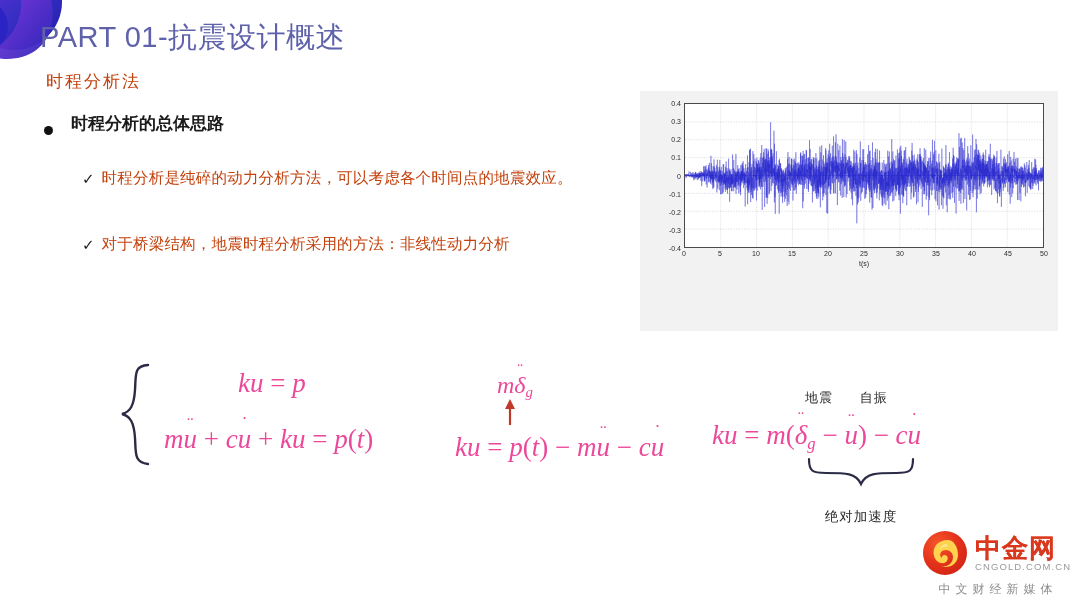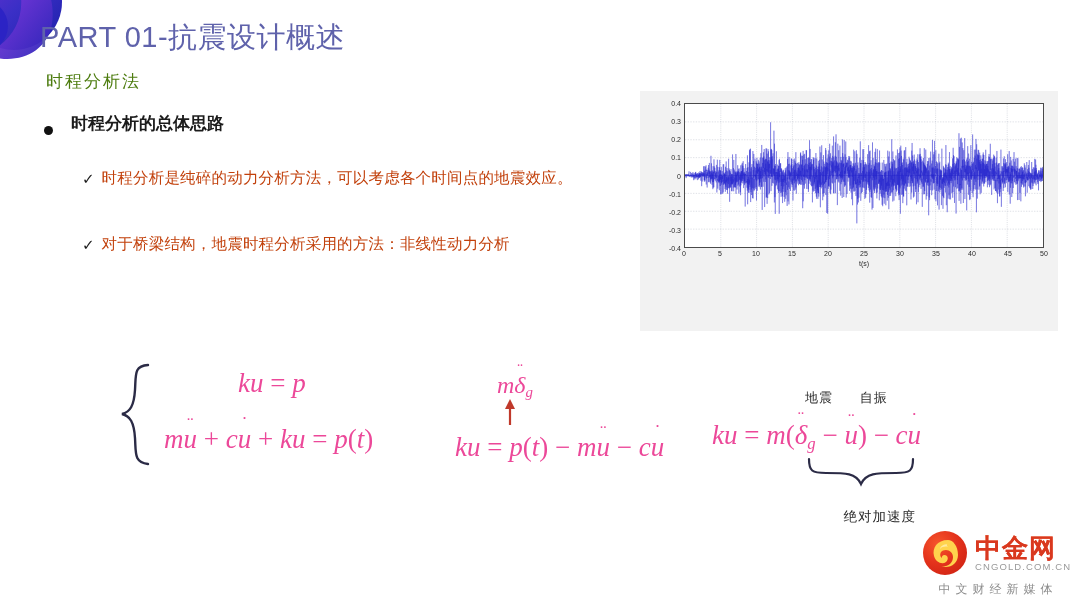--- a/index.html
+++ b/index.html
@@ -17,21 +17,21 @@
 
   
   .title{
     position:absolute;left:40px;top:18px;
     font-size:29px;letter-spacing:.5px;
     color:#5f62ab;font-weight:400;white-space:nowrap;
   }
   .subtitle{
     position:absolute;left:46px;top:70px;
     font-size:17px;letter-spacing:2px;
-    color:#4d7c0f;font-weight:400;white-space:nowrap;
+    color:#c2410c;font-weight:400;white-space:nowrap;
   }
 
   
   .bullet-l1{
     position:absolute;left:44px;top:112px;
     display:flex;align-items:flex-end;gap:18px;
   }
   .dot{
     width:9px;height:9px;border-radius:50%;
     background:#111;margin-top:8px;flex:none;
@@ -102,21 +102,21 @@
   .eq-4{position:absolute;left:712px;top:420px;font-size:27px;}
   .eq-4-labels{
     position:absolute;left:805px;top:389px;
     font-size:13px;color:#2a2a2a;letter-spacing:1px;
     font-family:"Liberation Sans","DejaVu Sans",sans-serif;
     text-align:right;
   }
   .eq-4-labels span{margin-right:22px;}
   .underbrace{position:absolute;left:806px;top:457px;width:110px;height:30px;}
   .underbrace-label{
-    position:absolute;left:806px;top:508px;width:110px;text-align:right;
+    position:absolute;left:806px;top:508px;width:110px;text-align:center;
     font-size:13.5px;color:#2a2a2a;letter-spacing:1px;
     font-family:"Liberation Sans","DejaVu Sans",sans-serif;
   }
 
   
   .acc{position:relative;display:inline-block;}
   .acc > .base{font-style:italic;}
   .acc > .mark{
     position:absolute;left:50%;transform:translateX(-50%);
     font-style:normal;line-height:1;pointer-events:none;

